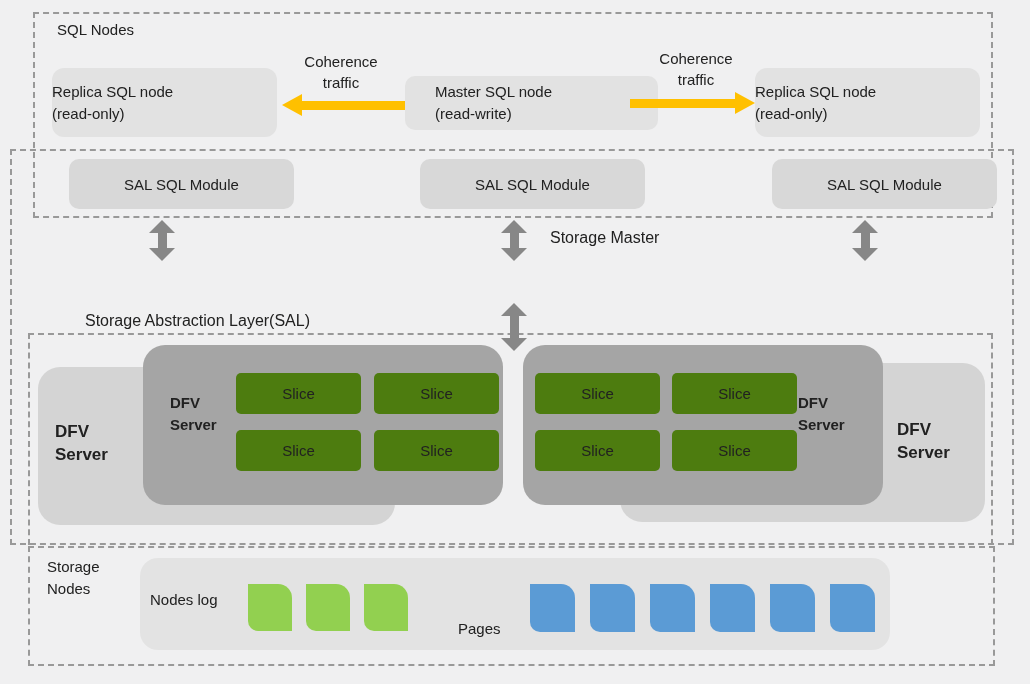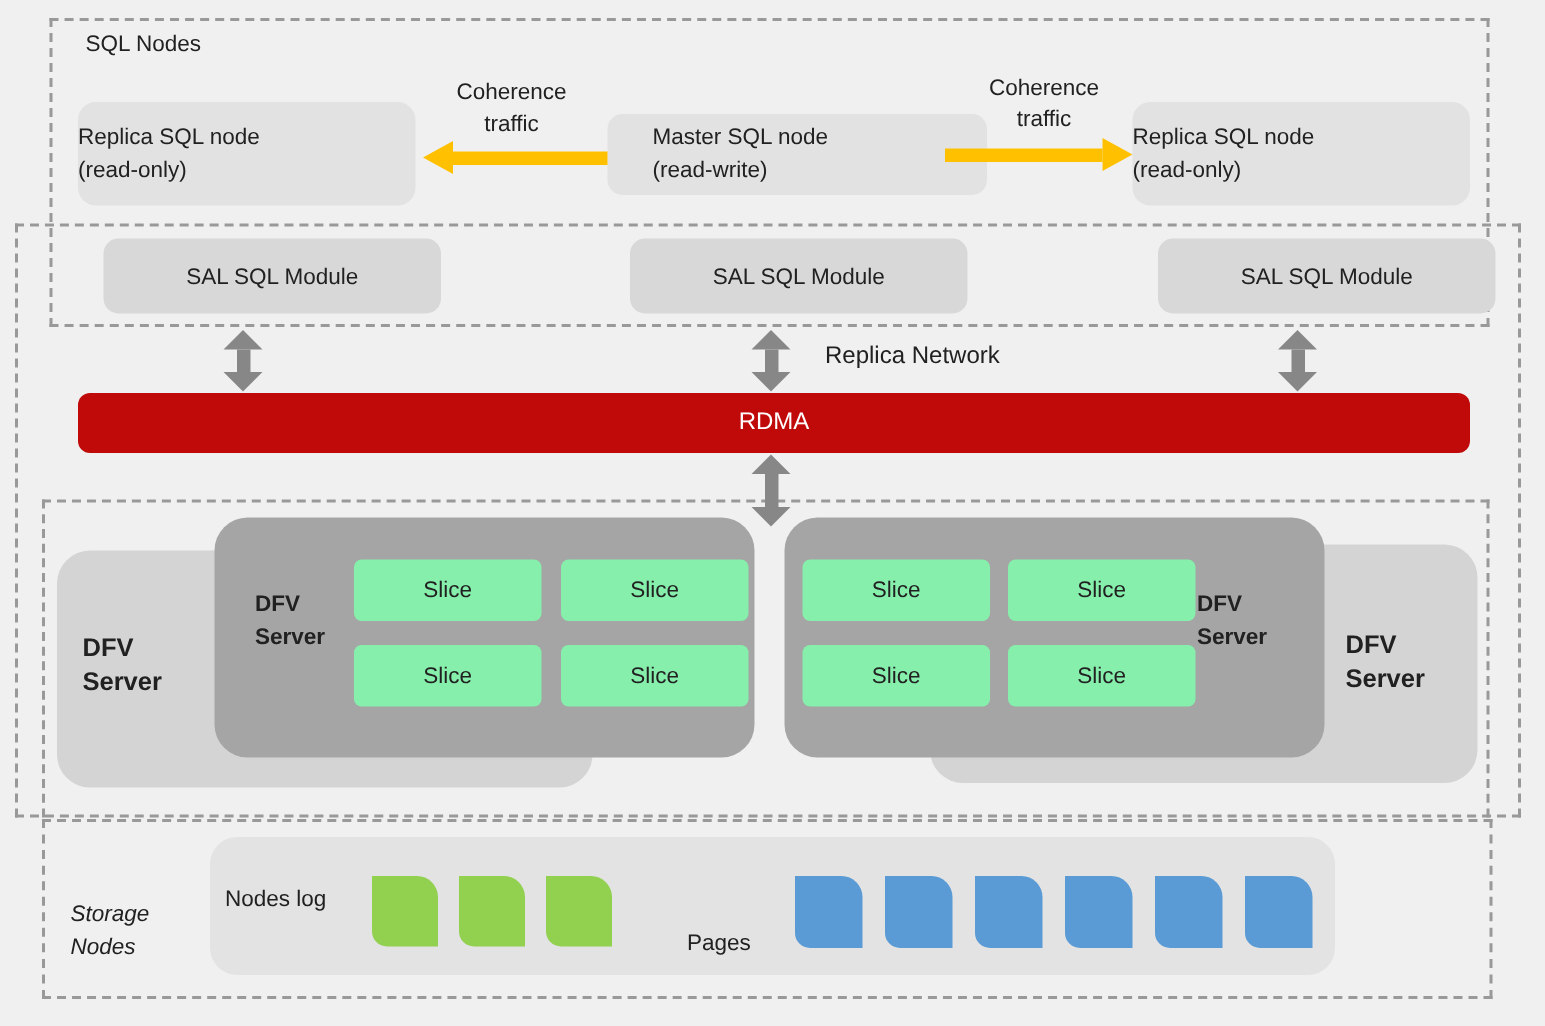--- a/index.html
+++ b/index.html
@@ -33,21 +33,21 @@
   #rdma{
     position:absolute;left:52px;top:262px;width:928px;height:40px;background:#c00a0a;
     border-radius:8px;display:flex;align-items:center;justify-content:center;
     color:#fff;font-size:16px;z-index:2;
   }
   .dfv-light{position:absolute;background:#d4d4d4;border-radius:22px;z-index:2;}
   .dfv-dark{position:absolute;background:#a5a5a5;border-radius:22px;z-index:3;}
   .dfv-lbl{position:absolute;font-weight:bold;z-index:4;line-height:23px;font-size:17px;}
   .dfv-lbl-sm{position:absolute;font-weight:bold;z-index:4;line-height:22px;font-size:15px;}
   .slice{
-    position:absolute;width:125px;height:41px;background:#86efac;border-radius:5px;
+    position:absolute;width:125px;height:41px;background:#4d7c0f;border-radius:5px;
     display:flex;align-items:center;justify-content:center;font-size:15px;z-index:4;
   }
   #storage-container{position:absolute;left:140px;top:558px;width:750px;height:92px;background:#e3e3e3;border-radius:18px;z-index:2;}
   .blocks{position:absolute;display:flex;z-index:3;}
   .sq{border-radius:0 14px 0 10px;}
   .sq.green{width:44px;height:47px;background:#92d050;margin-right:14px;}
   .sq.blue{width:45px;height:48px;background:#5b9bd5;margin-right:15px;}
 </style>
 </head>
 <body>
@@ -91,46 +91,46 @@
   </div>
   <div class="harrow" style="left:630px;top:92px;width:125px;">
     <div class="shaft"></div>
       <div class="head-r"></div>
   </div>
 
   <div class="salmod" style="left:52px;top:159px;width:225px;height:50px;">SAL SQL Module</div>
   <div class="salmod" style="left:403px;top:159px;width:225px;height:50px;">SAL SQL Module</div>
   <div class="salmod" style="left:755px;top:159px;width:225px;height:50px;">SAL SQL Module</div>
 
-  <div class="lbl" style="left:550px;top:227px;font-size:16px;">Replica Network</div>
+  <div class="lbl" style="left:550px;top:227px;font-size:16px;">Storage Master</div>
 
   <div class="varrow" style="left:149px;top:220px;height:41px;">
     <div class="vhead-u"></div>
       <div class="vshaft"></div>
       <div class="vhead-d"></div>
   </div>
   <div class="varrow" style="left:501px;top:220px;height:41px;">
     <div class="vhead-u"></div>
       <div class="vshaft"></div>
       <div class="vhead-d"></div>
   </div>
   <div class="varrow" style="left:852px;top:220px;height:41px;">
     <div class="vhead-u"></div>
       <div class="vshaft"></div>
       <div class="vhead-d"></div>
   </div>
 
-  <div id="rdma">RDMA</div>
 
   <div class="varrow" style="left:501px;top:303px;height:48px;">
     <div class="vhead-u"></div>
       <div class="vshaft"></div>
       <div class="vhead-d"></div>
   </div>
 
+  <div class="lbl" style="left:85px;top:310px;font-size:16px;">Storage Abstraction Layer(SAL)</div>
 
   <div class="dfv-light" style="left:38px;top:367px;width:357px;height:158px;"></div>
   <div class="dfv-light" style="left:620px;top:363px;width:365px;height:159px;"></div>
   <div class="dfv-dark" style="left:143px;top:345px;width:360px;height:160px;"></div>
   <div class="dfv-dark" style="left:523px;top:345px;width:360px;height:160px;"></div>
 
   <div class="dfv-lbl" style="left:55px;top:420px;">
     <div>DFV</div>
     <div>Server</div>
   </div>
@@ -150,21 +150,21 @@
   <div class="slice" style="left:236px;top:373px;">Slice</div>
   <div class="slice" style="left:374px;top:373px;">Slice</div>
   <div class="slice" style="left:236px;top:430px;">Slice</div>
   <div class="slice" style="left:374px;top:430px;">Slice</div>
 
   <div class="slice" style="left:535px;top:373px;">Slice</div>
   <div class="slice" style="left:672px;top:373px;">Slice</div>
   <div class="slice" style="left:535px;top:430px;">Slice</div>
   <div class="slice" style="left:672px;top:430px;">Slice</div>
 
-  <div class="lbl" style="left:47px;top:599px;line-height:22px;font-style:italic;">
+  <div class="lbl" style="left:47px;top:556px;line-height:22px;">
     <div>Storage</div>
     <div>Nodes</div>
   </div>
 
   <div id="storage-container"></div>
 
   <div class="lbl" style="left:150px;top:589px;">Nodes log</div>
   <div class="blocks" style="left:248px;top:584px;">
     <div class="sq green"></div>
   <div class="sq green"></div>

